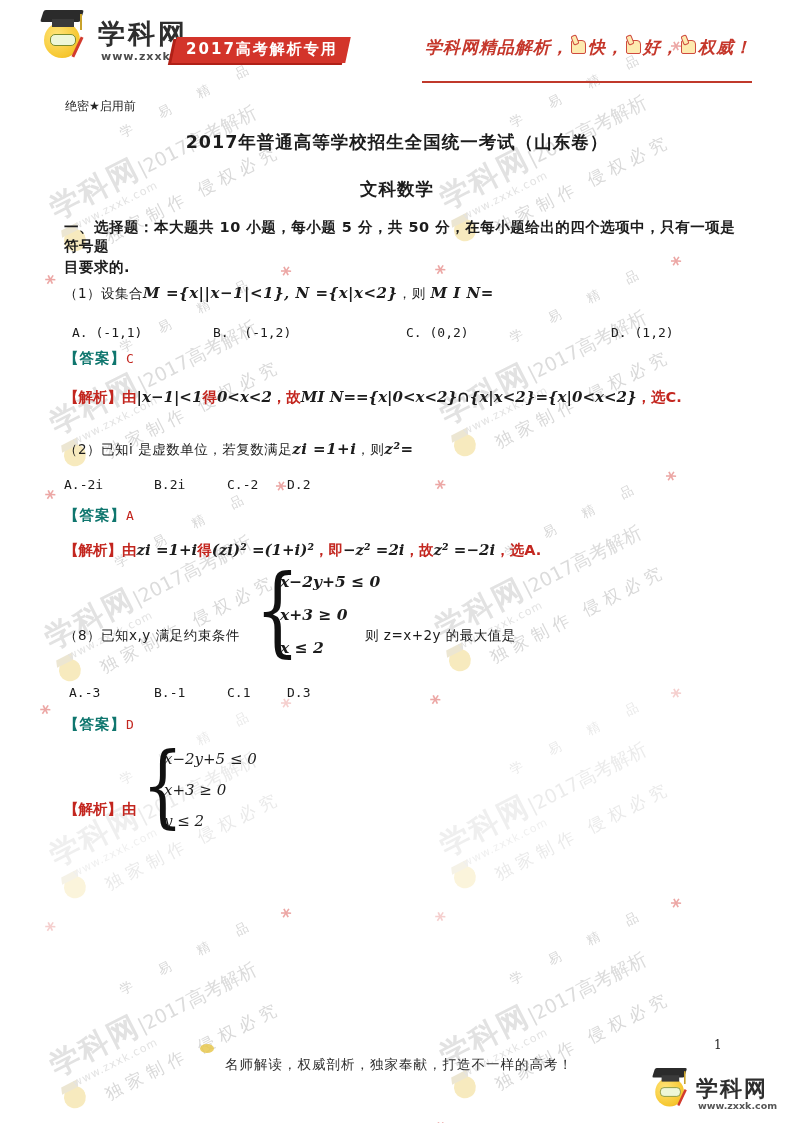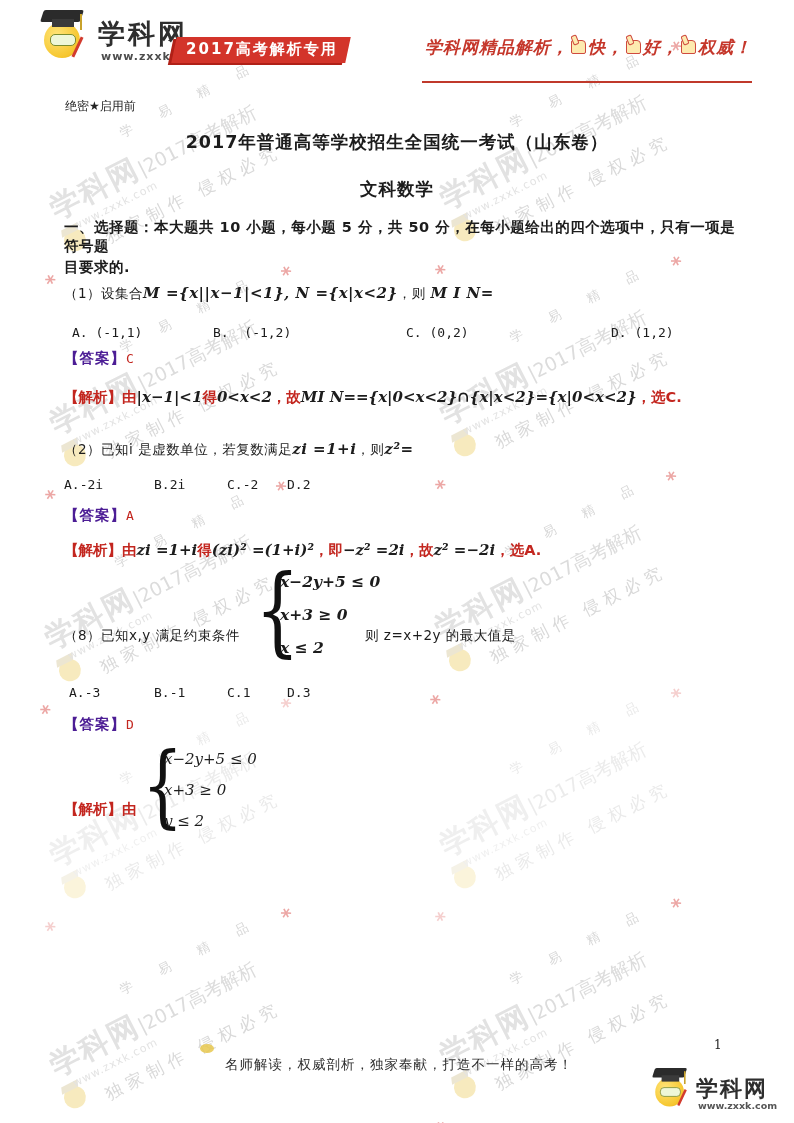--- a/index.html
+++ b/index.html
@@ -53,21 +53,21 @@
      background:#fdeab0;border:1px solid #cf4a3f;border-radius:2px;transform:rotate(-22deg);}
   
   .sec{font-size:12px;color:#222;}
   .title{width:100%;text-align:center;font-size:17.5px;font-weight:bold;letter-spacing:1px;}
   .intro{font-size:14.5px;font-weight:bold;letter-spacing:.5px;}
   .stem{font-size:13.5px;letter-spacing:.5px;}
   .m{font-family:"DejaVu Serif",serif;font-style:italic;font-weight:bold;font-size:15px;}
   .mi{font-family:"DejaVu Serif",serif;font-style:italic;font-weight:normal;font-size:15px;}
   .mono{font-family:"DejaVu Sans Mono",monospace;font-size:13px;white-space:pre;}
   .red{color:#c3261f;}
-  .lbl{color:#4c1d95;font-weight:bold;font-size:14.5px;letter-spacing:1px;}
+  .lbl{color:#0f766e;font-weight:bold;font-size:14.5px;letter-spacing:1px;}
   .ana-cn{font-size:14.5px;font-weight:bold;color:#c3261f;}
   .row{position:absolute;height:20px;z-index:1;}
   .z1{z-index:1;}
   .brace{font-family:"DejaVu Serif",serif;font-weight:normal;color:#111;
      transform:scaleX(.72);transform-origin:left center;}
   .cline{font-family:"DejaVu Serif",serif;font-style:italic;font-weight:bold;
      font-size:15.5px;line-height:33px;white-space:pre;}
   .cline2{font-family:"DejaVu Serif",serif;font-style:italic;font-weight:normal;
      font-size:15px;line-height:31px;white-space:pre;}
   

